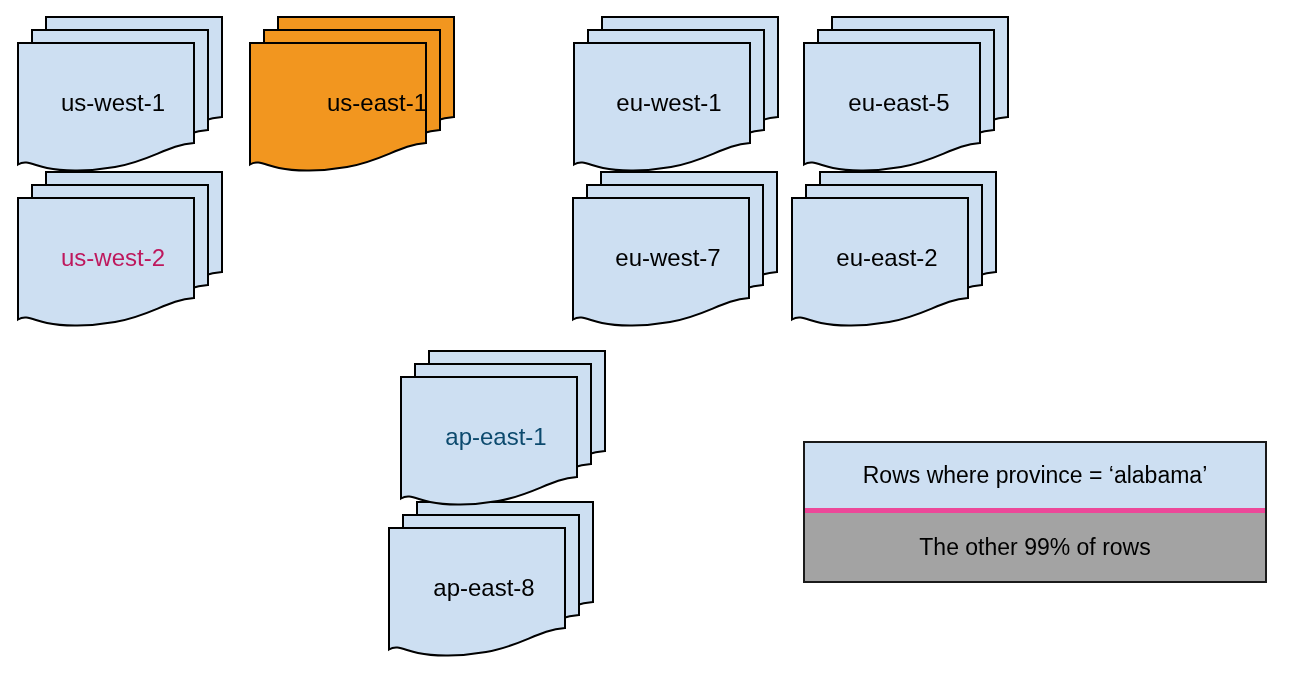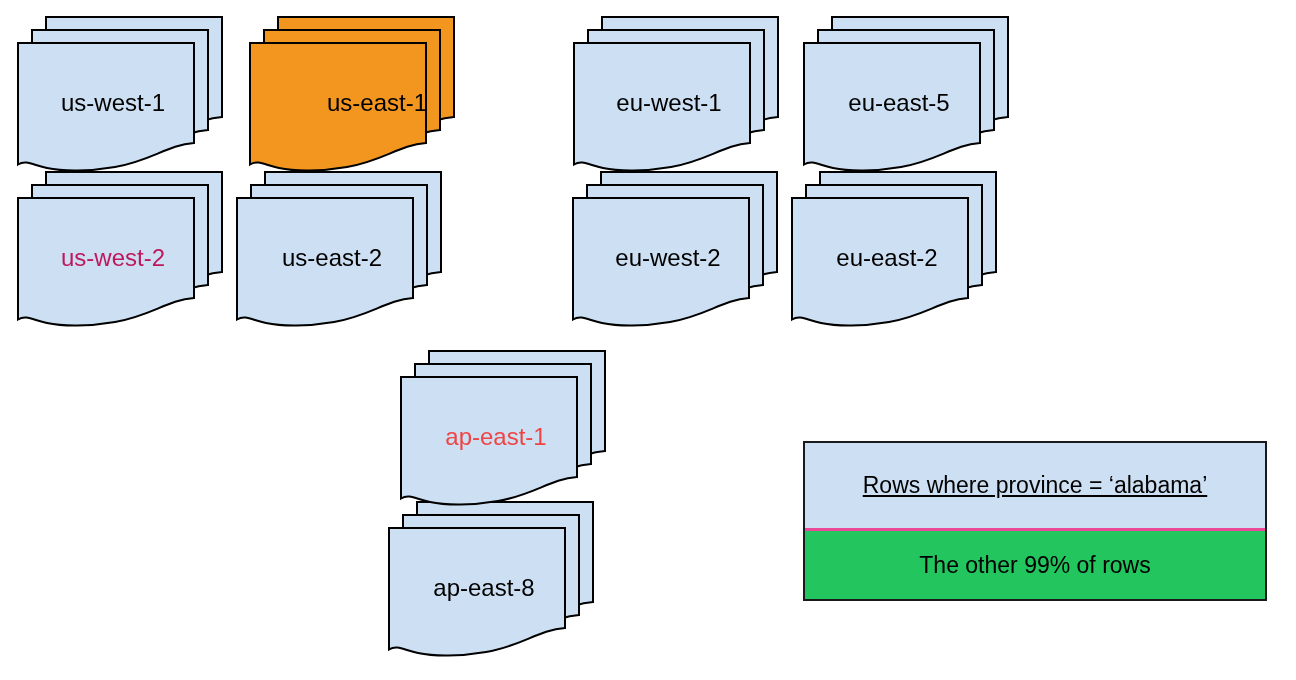--- a/index.html
+++ b/index.html
@@ -48,35 +48,34 @@
   .legend-row {
     height: 68px;
     display: flex;
     align-items: center;
     justify-content: center;
     font-size: 23px;
     color: #000000;
     box-sizing: border-box;
   }
   .legend-row:first-child {
-    border-bottom: 3px solid #ec4899;
-    height: 88px;
-    text-decoration: underline;
+    border-bottom: 5px solid #ec4899;
+    height: 70px;
   }
 </style>
 </head>
 <body>
 
 <div id="canvas" style="background: rgb(255, 255, 255);">
 
   <div class="legend" id="legend" style="left: 803px; top: 441px; width: 464px;">
     <div class="legend-row" id="legend-row-0" style="background: rgb(205, 223, 242);">
       <span>Rows where province = ‘alabama’</span>
     </div>
-    <div class="legend-row" id="legend-row-1" style="background: #22c55e;">
+    <div class="legend-row" id="legend-row-1" style="background: #a3a3a3;">
       <span>The other 99% of rows</span>
     </div>
   </div>
 
 <div class="stack" style="left: 17px; top: 16px; z-index: 984;">
       <svg width="208" height="158" viewBox="0 0 208 158">
         <path class="doc doc-back" transform="translate(28,0)" d="M1 1 H177 V101 C150 103 134 119 98 125 C72 129.5 46 129.5 30 126 C16 123 9 117.5 1 122.5 Z" stroke-width="2" fill="#cddff2" stroke="#000000"></path>
         <path class="doc doc-mid" transform="translate(14,13)" d="M1 1 H177 V101 C150 103 134 119 98 125 C72 129.5 46 129.5 30 126 C16 123 9 117.5 1 122.5 Z" stroke-width="2" fill="#cddff2" stroke="#000000"></path>
         <path class="doc doc-front" transform="translate(0,26)" d="M1 1 H177 V101 C150 103 134 119 98 125 C72 129.5 46 129.5 30 126 C16 123 9 117.5 1 122.5 Z" stroke-width="2" fill="#cddff2" stroke="#000000"></path>
       </svg>
@@ -107,51 +106,43 @@
       <div class="doc-label" style="color: rgb(0, 0, 0);">eu-east-5</div>
     </div>
     <div class="stack" style="left: 17px; top: 171px; z-index: 829;">
       <svg width="208" height="158" viewBox="0 0 208 158">
         <path class="doc doc-back" transform="translate(28,0)" d="M1 1 H177 V101 C150 103 134 119 98 125 C72 129.5 46 129.5 30 126 C16 123 9 117.5 1 122.5 Z" stroke-width="2" fill="#cddff2" stroke="#000000"></path>
         <path class="doc doc-mid" transform="translate(14,13)" d="M1 1 H177 V101 C150 103 134 119 98 125 C72 129.5 46 129.5 30 126 C16 123 9 117.5 1 122.5 Z" stroke-width="2" fill="#cddff2" stroke="#000000"></path>
         <path class="doc doc-front" transform="translate(0,26)" d="M1 1 H177 V101 C150 103 134 119 98 125 C72 129.5 46 129.5 30 126 C16 123 9 117.5 1 122.5 Z" stroke-width="2" fill="#cddff2" stroke="#000000"></path>
       </svg>
       <div class="doc-label" style="color: #be185d;">us-west-2</div>
     </div>
-    <div class="stack" style="left: 236px; top: 171px; z-index: 829;">
-      <svg width="208" height="158" viewBox="0 0 208 158">
-        <path class="doc doc-back" transform="translate(28,0)" d="M1 1 H177 V101 C150 103 134 119 98 125 C72 129.5 46 129.5 30 126 C16 123 9 117.5 1 122.5 Z" stroke-width="2" fill="#cddff2" stroke="#000000"></path>
-        <path class="doc doc-mid" transform="translate(14,13)" d="M1 1 H177 V101 C150 103 134 119 98 125 C72 129.5 46 129.5 30 126 C16 123 9 117.5 1 122.5 Z" stroke-width="2" fill="#cddff2" stroke="#000000"></path>
-        <path class="doc doc-front" transform="translate(0,26)" d="M1 1 H177 V101 C150 103 134 119 98 125 C72 129.5 46 129.5 30 126 C16 123 9 117.5 1 122.5 Z" stroke-width="2" fill="#cddff2" stroke="#000000"></path>
-      </svg>
-      <div class="doc-label" style="color: rgb(0, 0, 0);">us-east-2</div>
-    </div>
     <div class="stack" style="left: 572px; top: 171px; z-index: 829;">
       <svg width="208" height="158" viewBox="0 0 208 158">
         <path class="doc doc-back" transform="translate(28,0)" d="M1 1 H177 V101 C150 103 134 119 98 125 C72 129.5 46 129.5 30 126 C16 123 9 117.5 1 122.5 Z" stroke-width="2" fill="#cddff2" stroke="#000000"></path>
         <path class="doc doc-mid" transform="translate(14,13)" d="M1 1 H177 V101 C150 103 134 119 98 125 C72 129.5 46 129.5 30 126 C16 123 9 117.5 1 122.5 Z" stroke-width="2" fill="#cddff2" stroke="#000000"></path>
         <path class="doc doc-front" transform="translate(0,26)" d="M1 1 H177 V101 C150 103 134 119 98 125 C72 129.5 46 129.5 30 126 C16 123 9 117.5 1 122.5 Z" stroke-width="2" fill="#cddff2" stroke="#000000"></path>
       </svg>
-      <div class="doc-label" style="color: rgb(0, 0, 0);">eu-west-2</div>
+      <div class="doc-label" style="color: rgb(0, 0, 0);">eu-west-7</div>
     </div>
     <div class="stack" style="left: 791px; top: 171px; z-index: 829; padding-left: 20px;">
       <svg width="208" height="158" viewBox="0 0 208 158">
         <path class="doc doc-back" transform="translate(28,0)" d="M1 1 H177 V101 C150 103 134 119 98 125 C72 129.5 46 129.5 30 126 C16 123 9 117.5 1 122.5 Z" stroke-width="2" fill="#cddff2" stroke="#000000"></path>
         <path class="doc doc-mid" transform="translate(14,13)" d="M1 1 H177 V101 C150 103 134 119 98 125 C72 129.5 46 129.5 30 126 C16 123 9 117.5 1 122.5 Z" stroke-width="2" fill="#cddff2" stroke="#000000"></path>
         <path class="doc doc-front" transform="translate(0,26)" d="M1 1 H177 V101 C150 103 134 119 98 125 C72 129.5 46 129.5 30 126 C16 123 9 117.5 1 122.5 Z" stroke-width="2" fill="#cddff2" stroke="#000000"></path>
       </svg>
       <div class="doc-label" style="color: rgb(0, 0, 0);">eu-east-2</div>
     </div>
     <div class="stack" style="left: 400px; top: 350px; z-index: 650;">
       <svg width="208" height="158" viewBox="0 0 208 158">
         <path class="doc doc-back" transform="translate(28,0)" d="M1 1 H177 V101 C150 103 134 119 98 125 C72 129.5 46 129.5 30 126 C16 123 9 117.5 1 122.5 Z" stroke-width="2" fill="#cddff2" stroke="#000000"></path>
         <path class="doc doc-mid" transform="translate(14,13)" d="M1 1 H177 V101 C150 103 134 119 98 125 C72 129.5 46 129.5 30 126 C16 123 9 117.5 1 122.5 Z" stroke-width="2" fill="#cddff2" stroke="#000000"></path>
         <path class="doc doc-front" transform="translate(0,26)" d="M1 1 H177 V101 C150 103 134 119 98 125 C72 129.5 46 129.5 30 126 C16 123 9 117.5 1 122.5 Z" stroke-width="2" fill="#cddff2" stroke="#000000"></path>
       </svg>
-      <div class="doc-label" style="color: #ef4444;">ap-east-1</div>
+      <div class="doc-label" style="color: #0c4a6e;">ap-east-1</div>
     </div>
     <div class="stack" style="left: 388px; top: 501px; z-index: 499;">
       <svg width="208" height="158" viewBox="0 0 208 158">
         <path class="doc doc-back" transform="translate(28,0)" d="M1 1 H177 V101 C150 103 134 119 98 125 C72 129.5 46 129.5 30 126 C16 123 9 117.5 1 122.5 Z" stroke-width="2" fill="#cddff2" stroke="#000000"></path>
         <path class="doc doc-mid" transform="translate(14,13)" d="M1 1 H177 V101 C150 103 134 119 98 125 C72 129.5 46 129.5 30 126 C16 123 9 117.5 1 122.5 Z" stroke-width="2" fill="#cddff2" stroke="#000000"></path>
         <path class="doc doc-front" transform="translate(0,26)" d="M1 1 H177 V101 C150 103 134 119 98 125 C72 129.5 46 129.5 30 126 C16 123 9 117.5 1 122.5 Z" stroke-width="2" fill="#cddff2" stroke="#000000"></path>
       </svg>
       <div class="doc-label" style="color: rgb(0, 0, 0);">ap-east-8</div>
     </div>
   </div>

